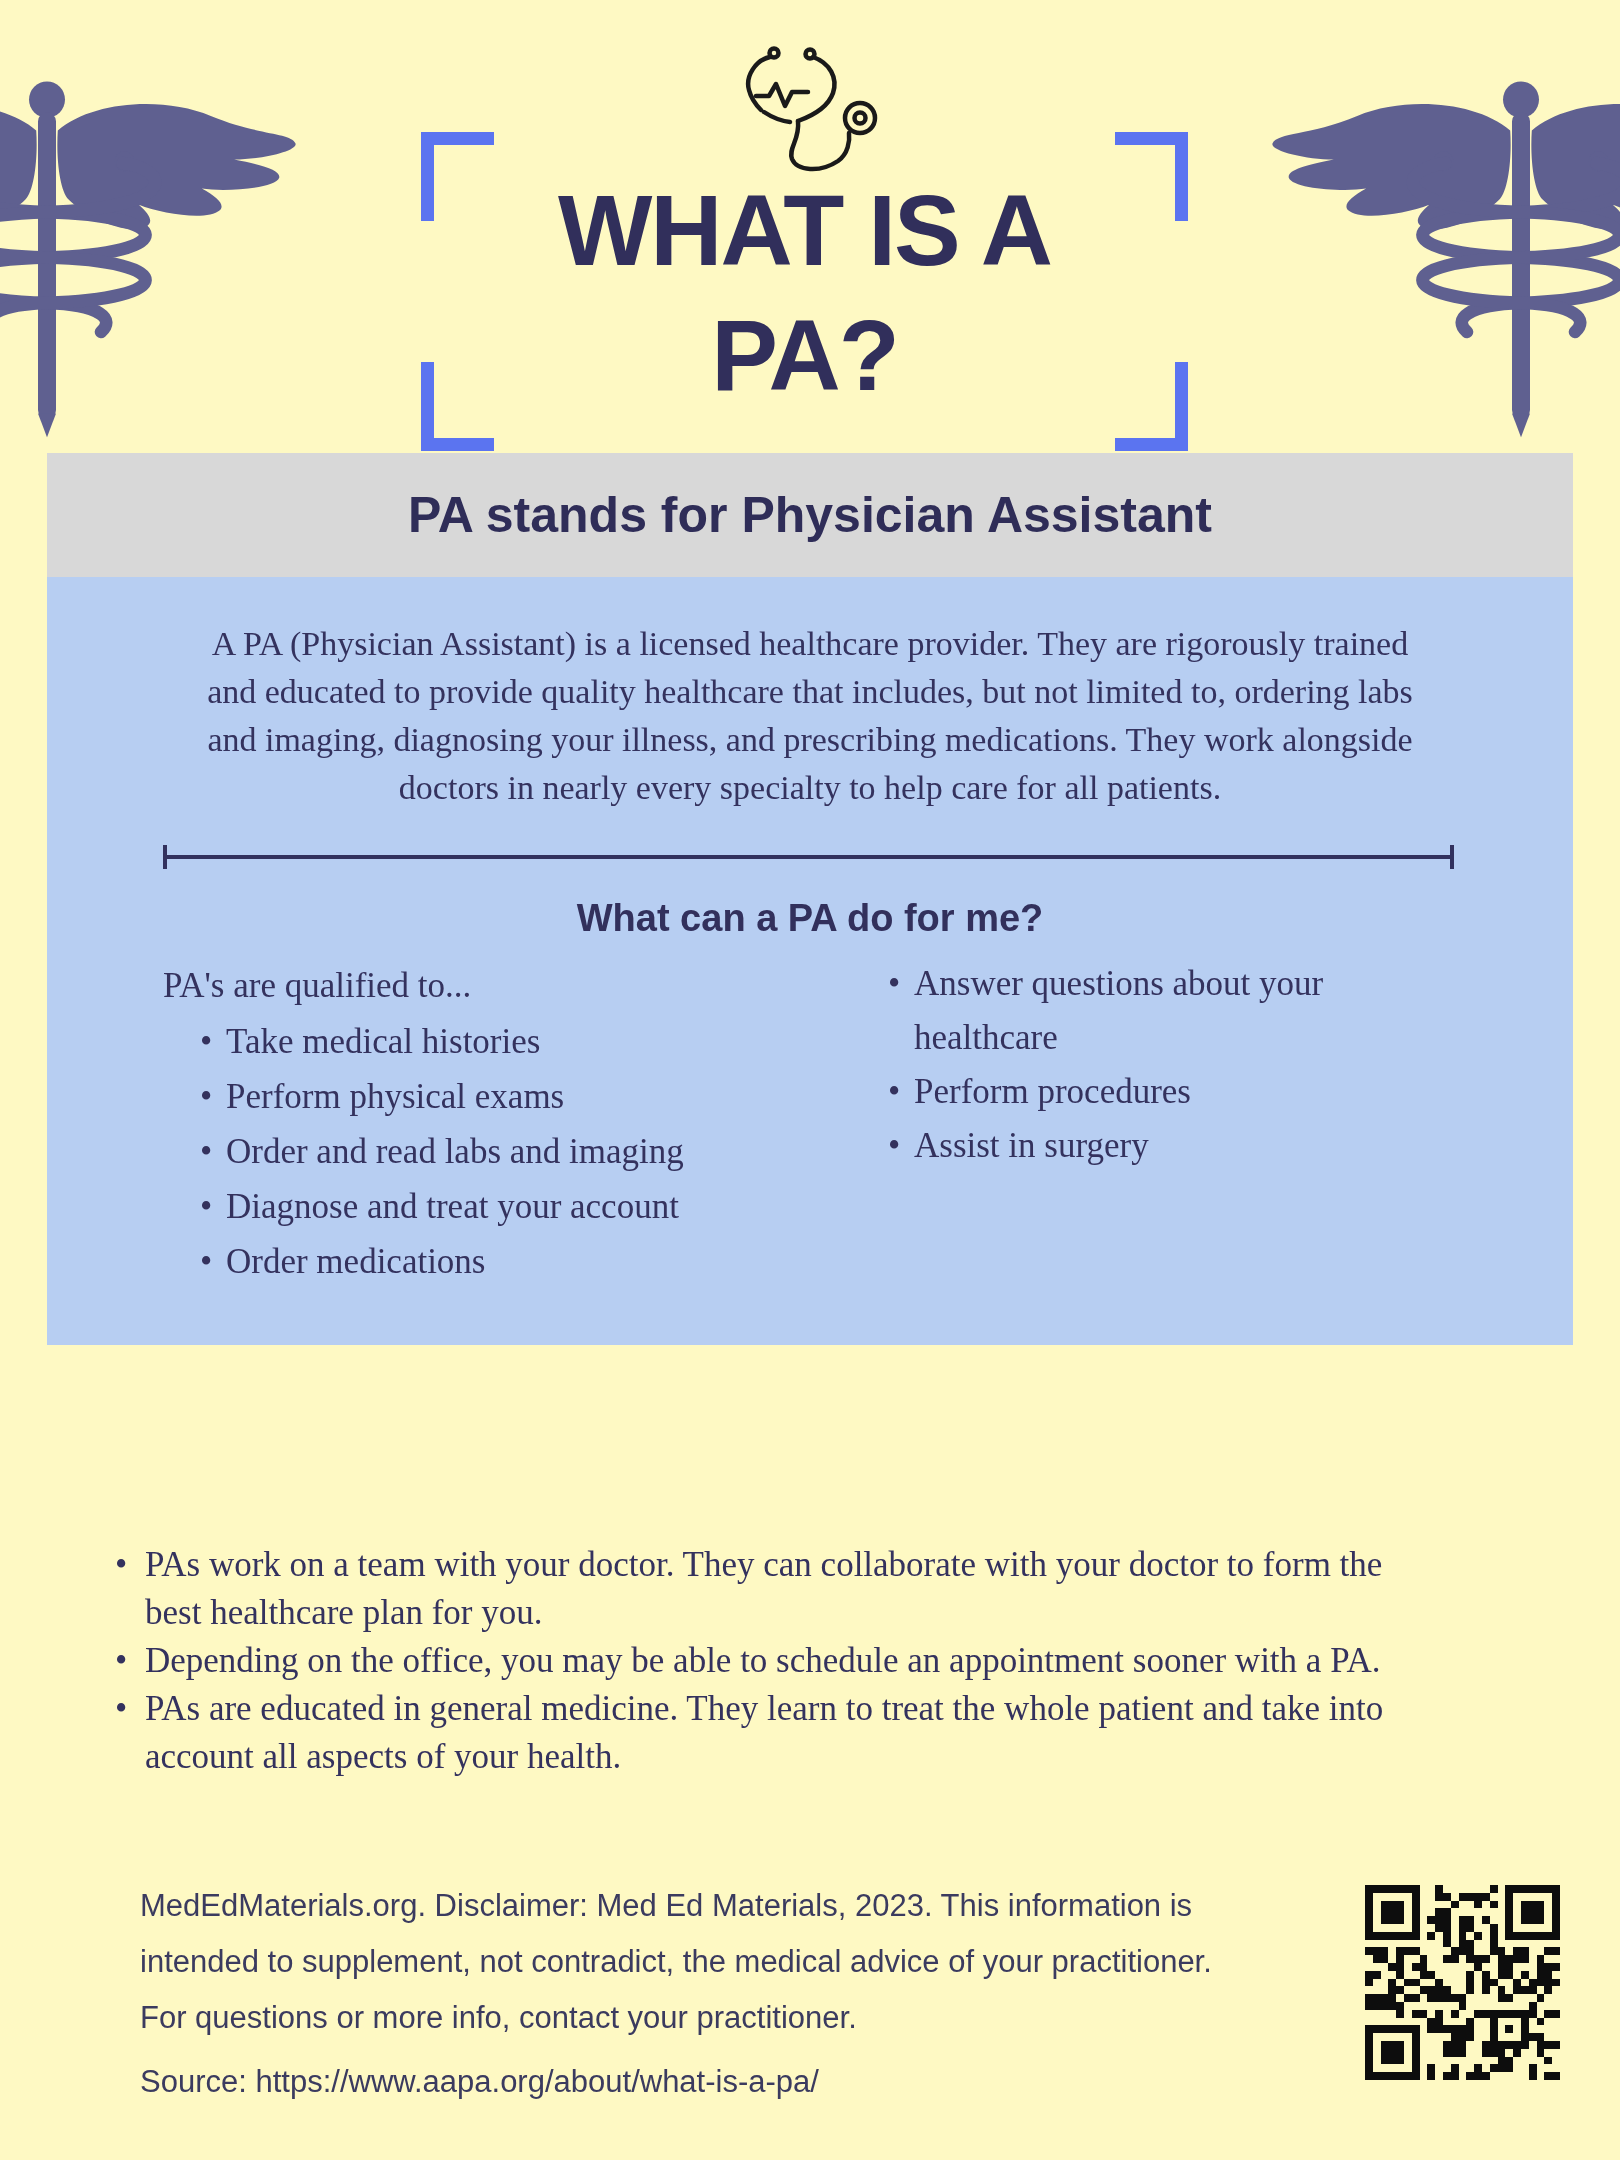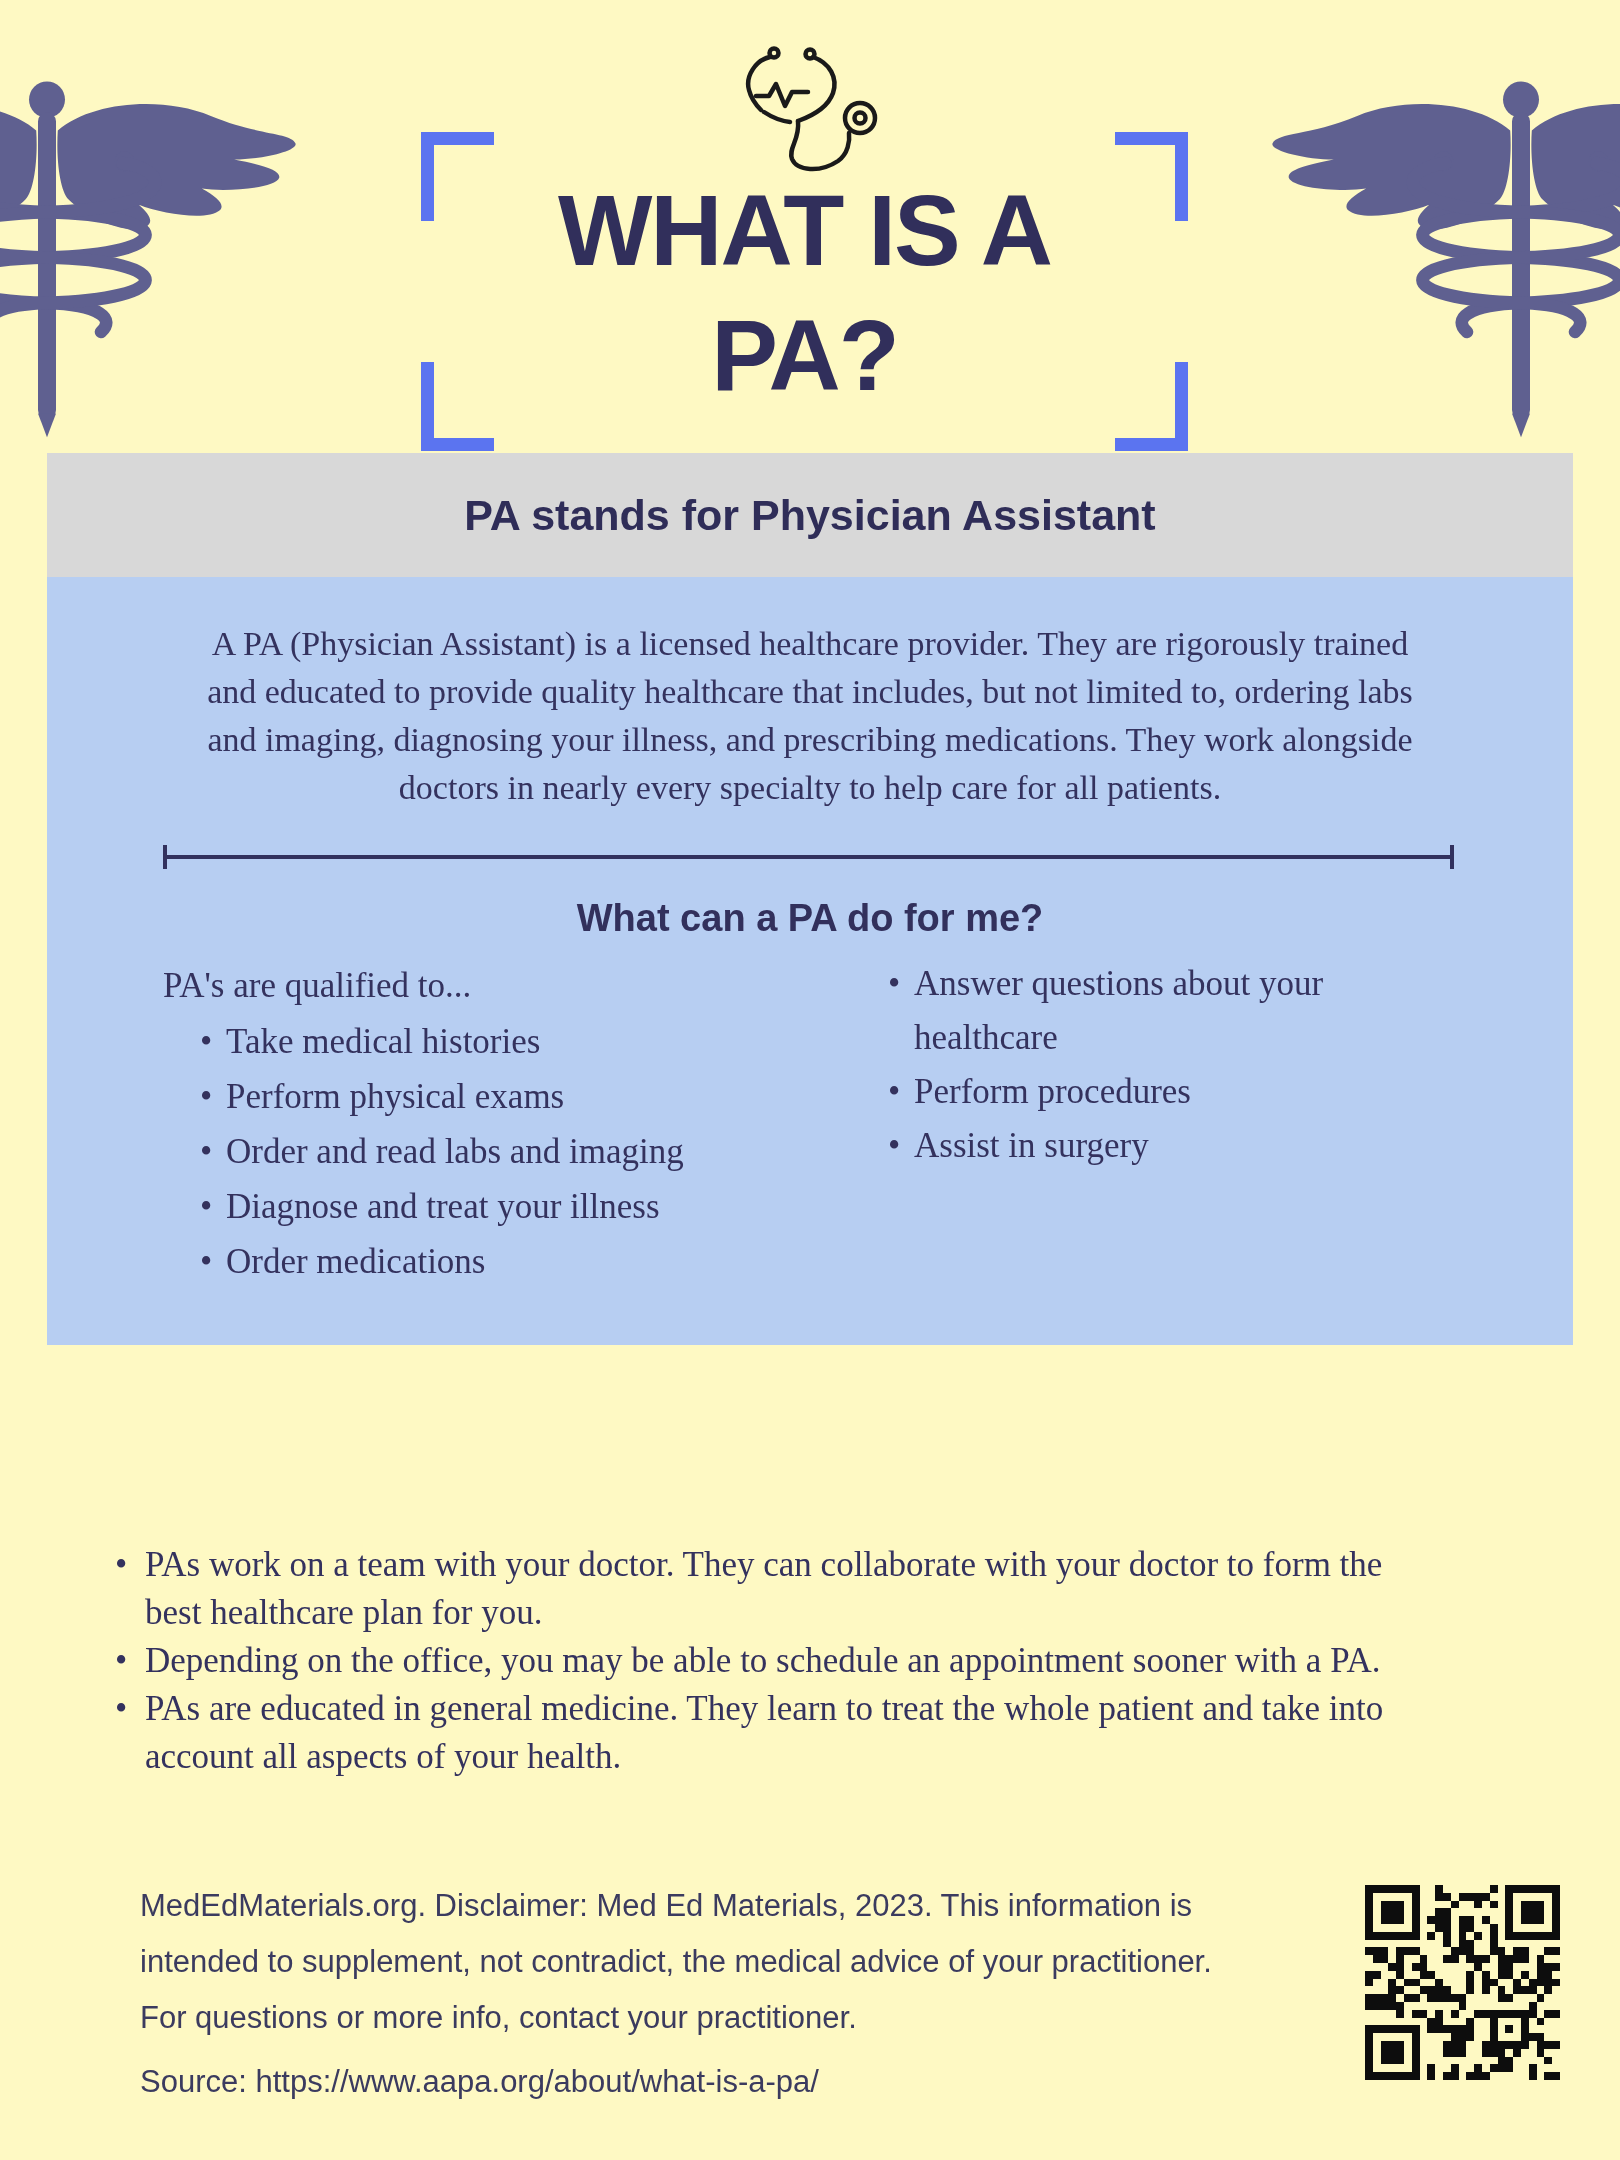--- a/index.html
+++ b/index.html
@@ -21,21 +21,21 @@
   .corner.tr{right:0;top:0;border-right-width:13px;border-top-width:13px;}
   .corner.bl{left:0;top:230px;border-left-width:13px;border-bottom-width:13px;}
   .corner.br{right:0;top:230px;border-right-width:13px;border-bottom-width:13px;}
   .title-line{position:absolute;left:0;width:100%;text-align:center;
     font-weight:bold;font-size:100px;line-height:100px;letter-spacing:-2px;color:#312f5b;}
   .title-line.l1{top:48px;}
   .title-line.l2{top:173px;}
   
   .gray-bar{position:absolute;left:47px;top:453px;width:1526px;height:124px;background:#d8d8d8;
     display:flex;align-items:center;justify-content:center;}
-  .gray-bar span{font-weight:bold;font-size:43px;color:#2f2d58;}
+  .gray-bar span{font-weight:bold;font-size:50px;color:#2f2d58;}
   
   .blue-box{position:absolute;left:47px;top:577px;width:1526px;height:768px;background:#b7cef2;}
   .serif{font-family:"Liberation Serif",serif;color:#34325e;}
   .intro{position:absolute;left:60px;top:43px;width:1406px;text-align:center;
     font-size:34px;line-height:48px;white-space:pre;}
   .divider{position:absolute;left:116px;top:268px;width:1291px;height:24px;}
   .divider .line{position:absolute;left:0;right:0;top:10px;height:4px;background:#32315e;}
   .divider .cap{position:absolute;top:0;width:4px;height:24px;background:#32315e;}
   .divider .cap.r{right:0;}
   .q-head{position:absolute;left:0;top:320px;width:100%;text-align:center;
@@ -139,21 +139,21 @@
     </div>
 
     <div class="q-head">What can a PA do for me?</div>
 
     <div class="col col-left serif">
       <div class="qualified-intro">PA's are qualified to...</div>
       <ul>
         <li>Take medical histories</li>
         <li>Perform physical exams</li>
         <li>Order and read labs and imaging</li>
-        <li>Diagnose and treat your illness</li>
+        <li>Diagnose and treat your account</li>
         <li>Order medications</li>
       </ul>
     </div>
 
     <div class="col col-right serif">
       <ul>
         <li>Answer questions about your
 healthcare</li>
         <li>Perform procedures</li>
         <li>Assist in surgery</li>

